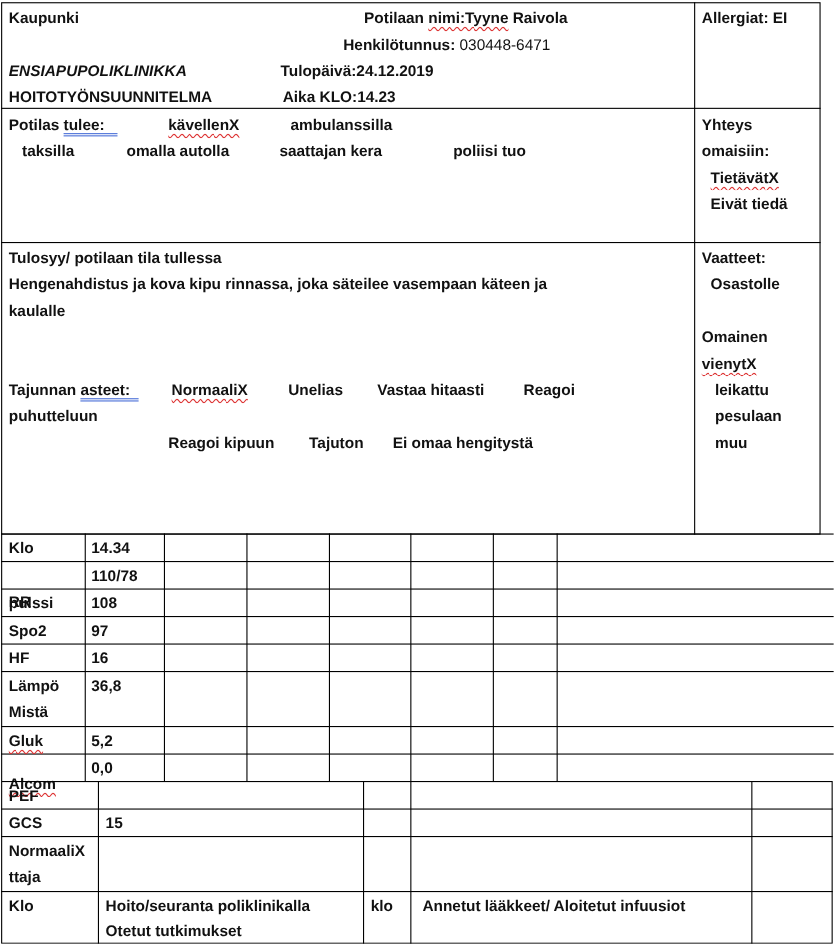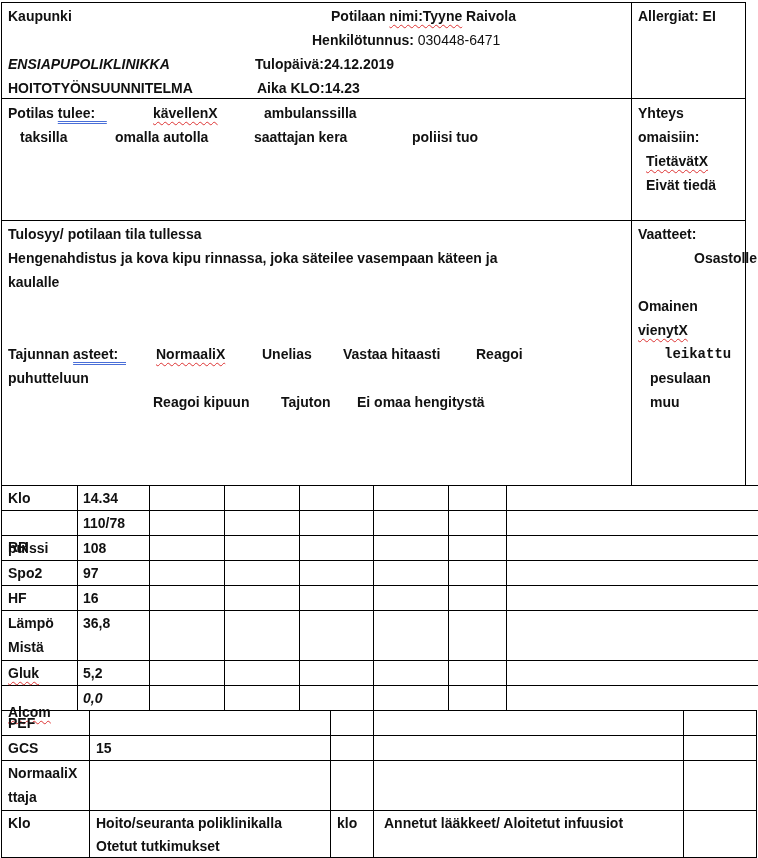--- a/index.html
+++ b/index.html
@@ -59,24 +59,24 @@
 <span class="t squig" style="left:156px; top:342px;">NormaaliX</span>
 <span class="t" style="left:262px; top:342px;">Unelias</span>
 <span class="t" style="left:343px; top:342px;">Vastaa hitaasti</span>
 <span class="t" style="left:476px; top:342px;">Reagoi</span>
 <span class="t" style="left:8px; top:366px;">puhutteluun</span>
 <span class="t" style="left:153px; top:390px;">Reagoi kipuun</span>
 <span class="t" style="left:281px; top:390px;">Tajuton</span>
 <span class="t" style="left:357px; top:390px;">Ei omaa hengitystä</span>
 
 <span class="t" style="left:638px; top:222px;">Vaatteet:</span>
-<span class="t" style="left:646px; top:246px;margin-left:48px;">Osastolle</span>
+<span class="t" style="left:646px; top:246px;">Osastolle</span>
 <span class="t" style="left:638px; top:294px;">Omainen</span>
 <span class="t squig" style="left:638px; top:318px;">vienytX</span>
-<span class="t" style="left:664px; top:342px;font-family:Liberation Mono, monospace;">leikattu</span>
+<span class="t" style="left:650px; top:342px;">leikattu</span>
 <span class="t" style="left:650px; top:366px;">pesulaan</span>
 <span class="t" style="left:650px; top:390px;">muu</span>
 
 <div>
   <div class="vl" style="left:1px; top:485px; height:225px;"></div>
   <div class="vl" style="left:77px; top:485px; height:225px;"></div>
   <div class="vl" style="left:149px; top:485px; height:225px;"></div>
   <div class="vl" style="left:224px; top:485px; height:225px;"></div>
   <div class="vl" style="left:299px; top:485px; height:225px;"></div>
   <div class="vl" style="left:373px; top:485px; height:225px;"></div>
@@ -100,21 +100,21 @@
   <span class="t" style="left:8px; top:561px;">Spo2</span>
   <span class="t" style="left:83px; top:561px;">97</span>
   <span class="t" style="left:8px; top:586px;">HF</span>
   <span class="t" style="left:83px; top:586px;">16</span>
   <span class="t" style="left:8px; top:611px;">Lämpö</span>
   <span class="t" style="left:8px; top:635px;">Mistä</span>
   <span class="t" style="left:83px; top:611px;">36,8</span>
   <span class="t squig" style="left:8px; top:661px;">Gluk</span>
   <span class="t" style="left:83px; top:661px;">5,2</span>
   <span class="t squig" style="left:8px; top:700px;">Alcom</span>
-  <span class="t" style="left:83px; top:686px;font-style:italic;">0,0</span>
+  <span class="t" style="left:83px; top:686px;">0,0</span>
 </div>
 
 <div>
   <div class="box" style="left:1px; top:710px; width:756px; height:148px;"></div>
   <div class="vl" style="left:89px; top:710px; height:148px;"></div>
   <div class="vl" style="left:330px; top:710px; height:148px;"></div>
   <div class="vl" style="left:373px; top:710px; height:148px;"></div>
   <div class="vl" style="left:683px; top:710px; height:148px;"></div>
   <div class="hl" style="left:1px; top:735px; width:756px;"></div>
   <div class="hl" style="left:1px; top:760px; width:756px;"></div>

